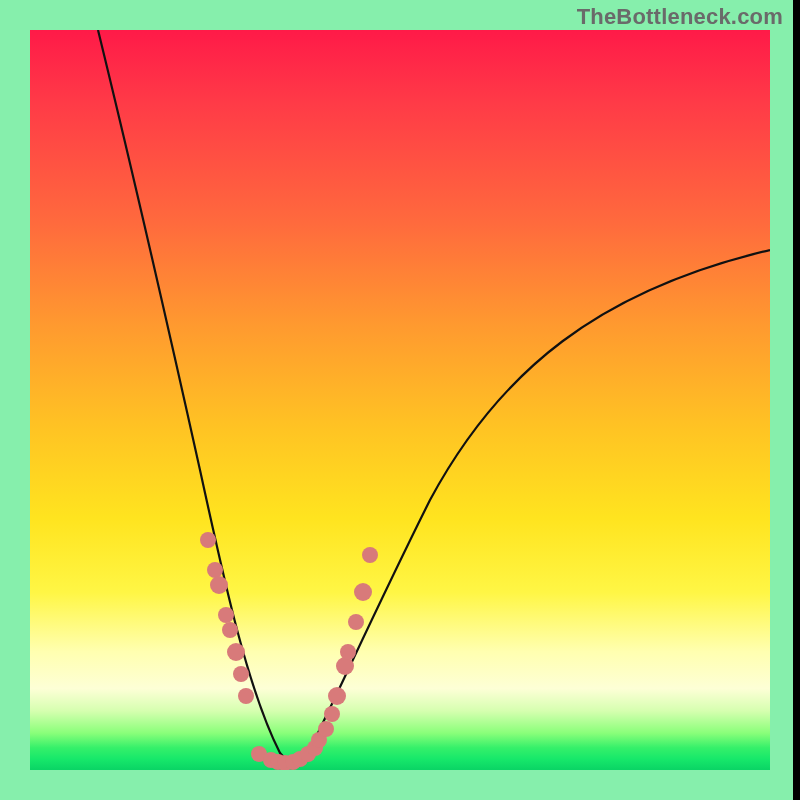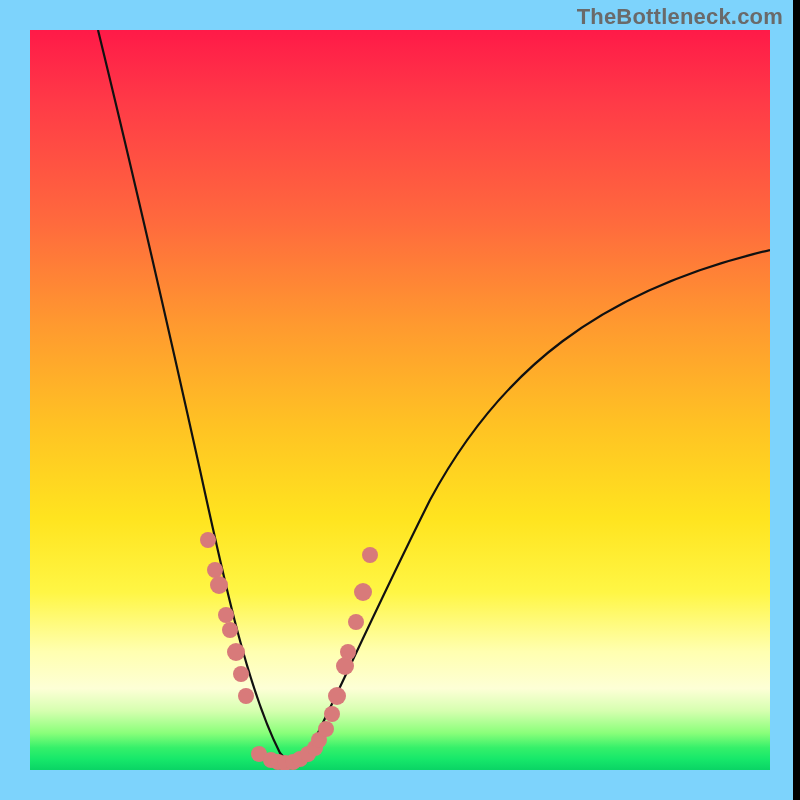--- a/index.html
+++ b/index.html
@@ -8,21 +8,21 @@
     width: 800px;
     height: 800px;
     background: #000;
     overflow: hidden;
     font-family: Arial, Helvetica, sans-serif;
   }
   .frame {
     position: relative;
     width: 793px;
     height: 800px;
-    background: #7dd3fc;
+    background: #86efac;
   }
   .watermark {
     position: absolute;
     top: 4px;
     right: 10px;
     color: #6a6a6a;
     font-size: 22px;
     font-weight: 600;
     letter-spacing: 0.2px;
     z-index: 5;

